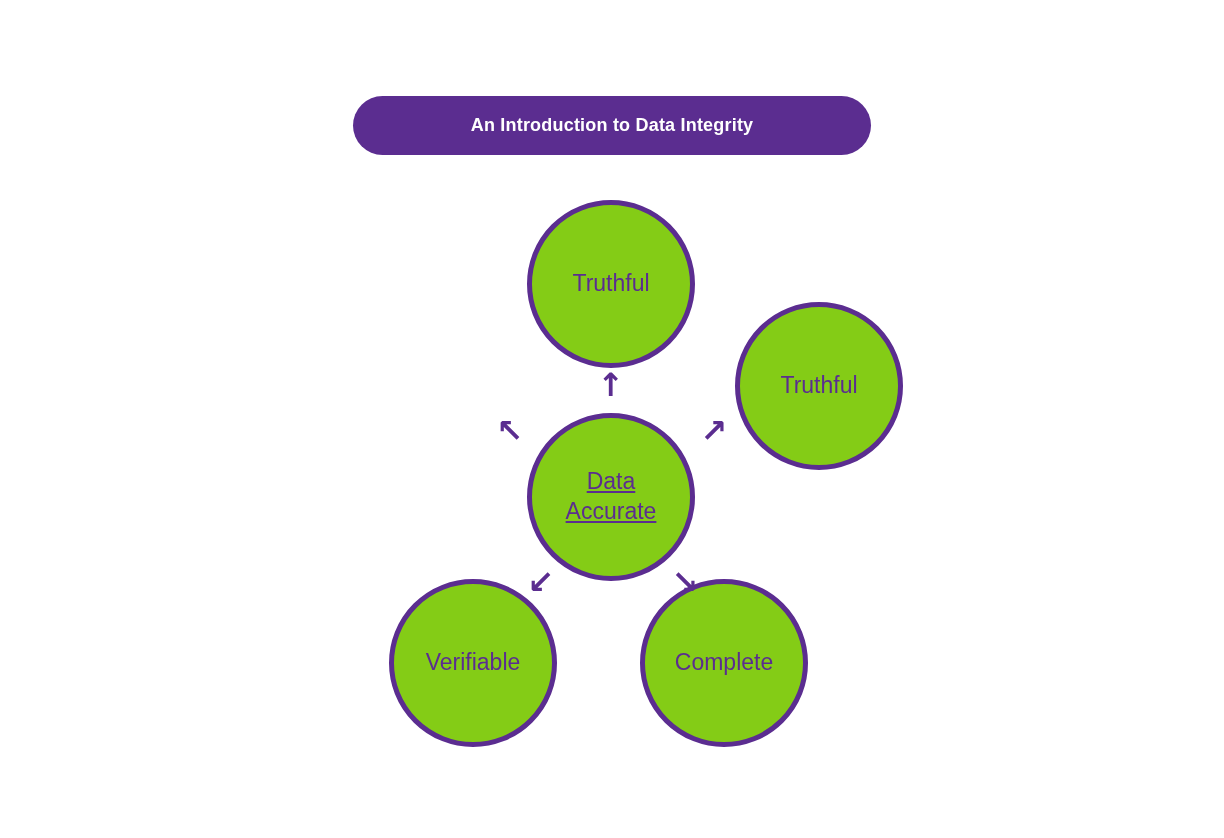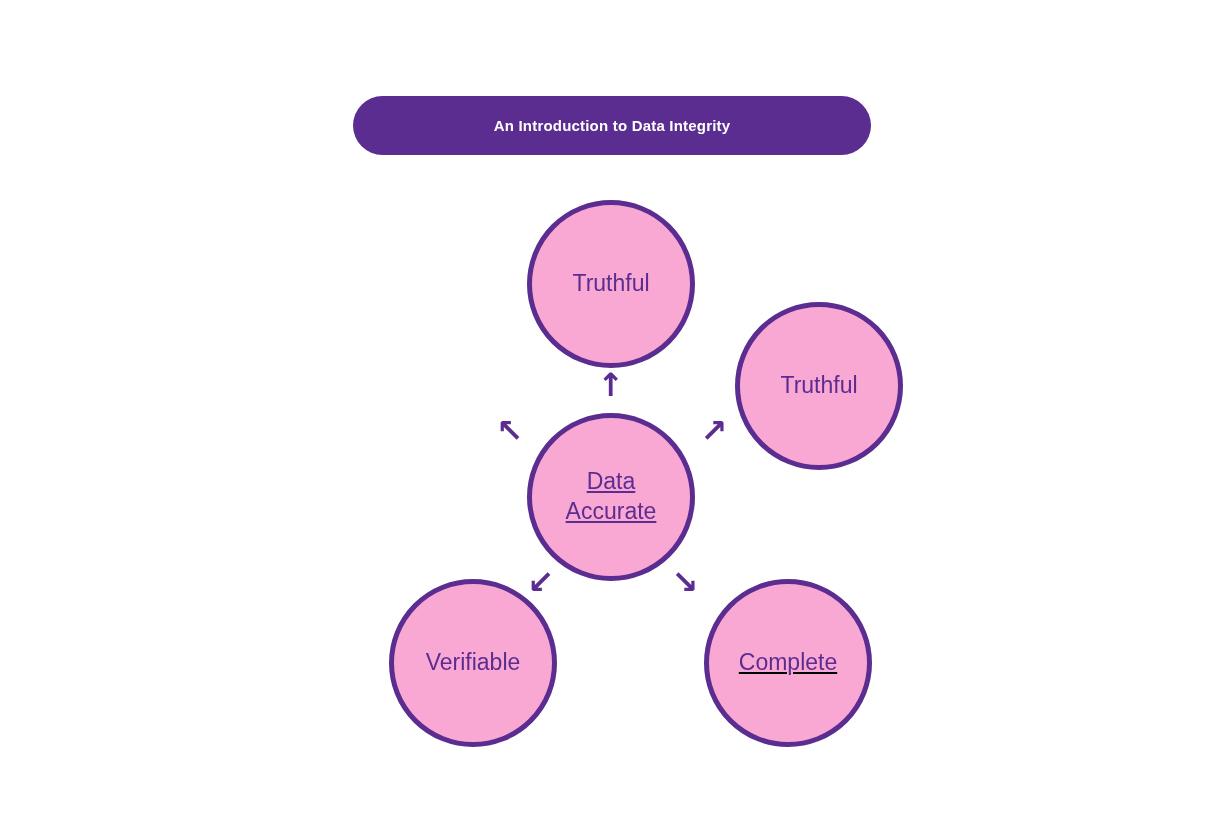--- a/index.html
+++ b/index.html
@@ -27,50 +27,50 @@
     width: 518px;
     height: 59px;
     background: #5b2d90;
     border-radius: 30px;
     display: flex;
     align-items: center;
     justify-content: center;
   }
   .banner-text {
     color: #ffffff;
-    font-size: 15px;
+    font-size: 18px;
     font-weight: bold;
     letter-spacing: 0.2px;
   }
 
   
   .circle {
     position: absolute;
     width: 168px;
     height: 168px;
     border: 5px solid #5b2d90;
     border-radius: 50%;
-    background: #f9a8d4;
+    background: #84cc16;
     display: flex;
     align-items: center;
     justify-content: center;
     text-align: center;
   }
   .node-label {
     color: #5b2d90;
     font-size: 23px;
     line-height: 1.3;
   }
 
   .node-truthful    { left: 527px; top: 200px; }
   .node-verifiable  { left: 320px; top: 302px; }
   .node-accurate    { left: 735px; top: 302px; }
   .node-center      { left: 527px; top: 413px; }
   .node-retrievable { left: 389px; top: 579px; }
-  .node-complete    { left: 704px; top: 579px; text-decoration: underline; }
+  .node-complete    { left: 640px; top: 579px; }
 
   .center-line { display: block; text-decoration: underline; }
 
   
   .arrow {
     position: absolute;
     color: #5b2d90;
     font-family: "DejaVu Sans", sans-serif;
     font-weight: bold;
     font-size: 32px;

